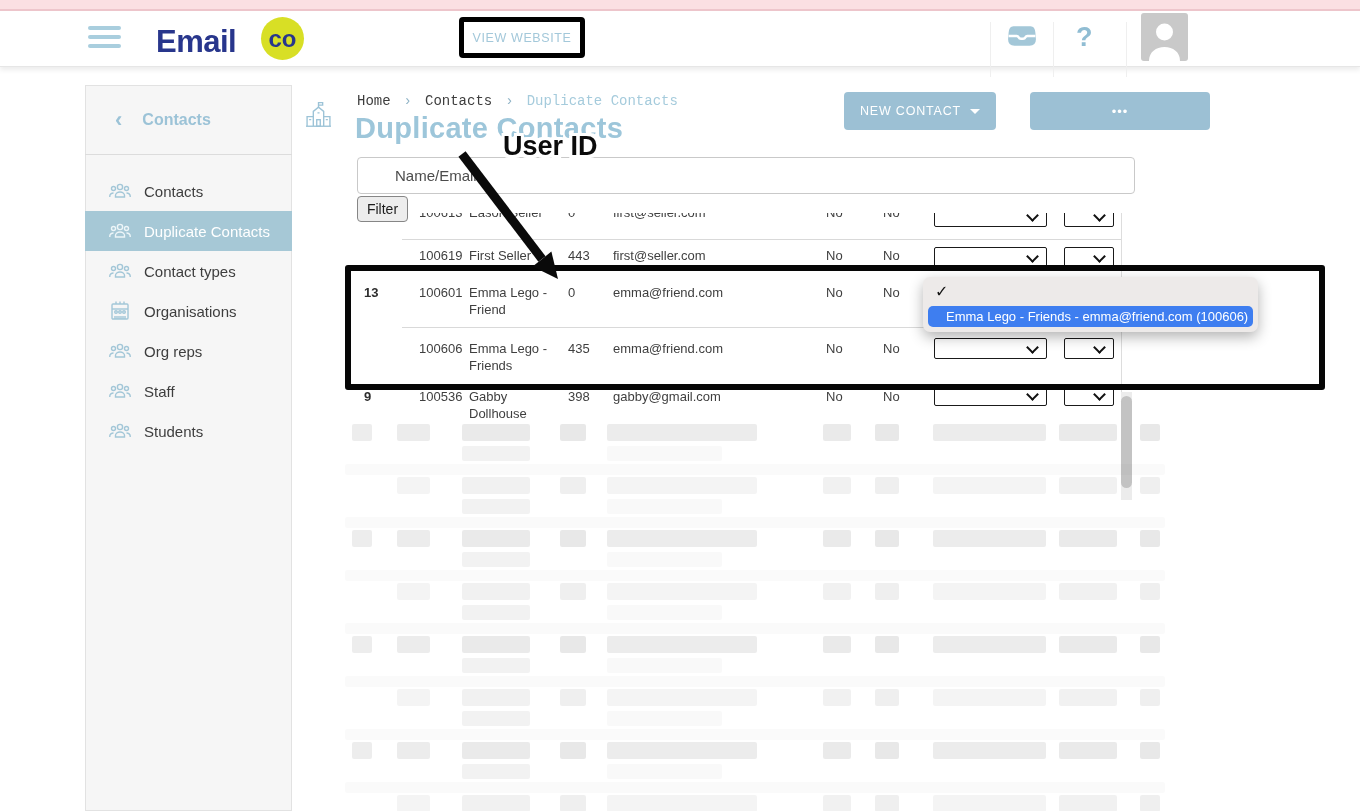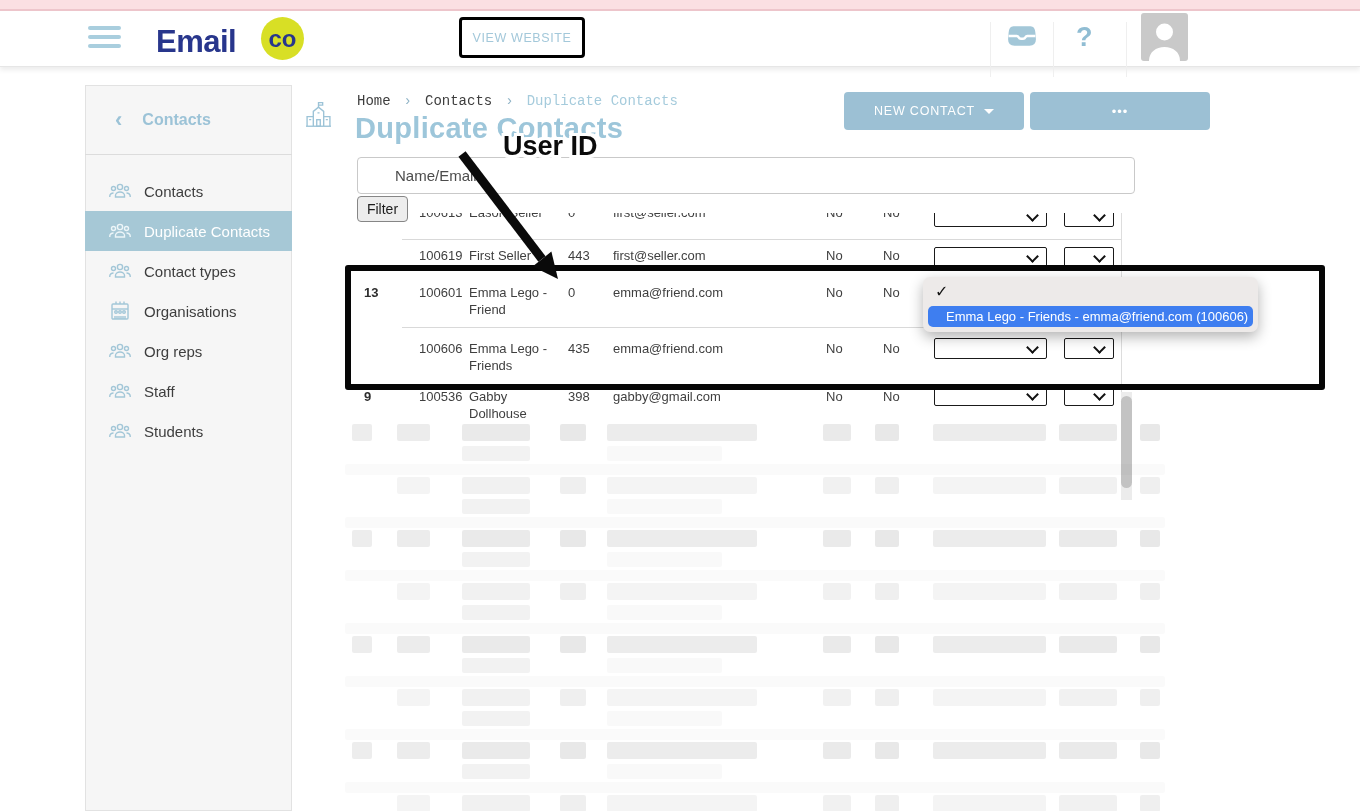--- a/index.html
+++ b/index.html
@@ -9,21 +9,21 @@
   #top-strip{position:absolute;left:0;top:0;width:1360px;height:9px;background:#fbe0e3;border-bottom:2px solid #eec6cc;}
   #app-header{position:absolute;left:0;top:11px;width:1360px;height:55px;background:#fff;
               border-bottom:1px solid #e6e6e6;box-shadow:0 3px 5px rgba(0,0,0,.08);}
   .hdr-divider{position:absolute;top:11px;width:1px;height:55px;background:#efefef;}
   #hamburger{position:absolute;left:88px;top:26px;width:33px;cursor:pointer;}
   #hamburger .bar{height:4px;background:#a9cede;border-radius:2px;margin-bottom:5px;}
   #brand{position:absolute;left:156px;top:20px;height:44px;}
   #brand-text{font-size:31px;font-weight:bold;color:#28368c;letter-spacing:-.5px;line-height:44px;}
   #brand-circle{position:absolute;left:105px;top:-3px;width:43px;height:43px;border-radius:50%;
                 background:#d8df25;text-align:center;line-height:43px;font-size:24px;font-weight:bold;color:#28368c;}
-  #view-website{position:absolute;left:459px;top:17px;width:126px;height:41px;border:3px solid #000000;border-radius:4px;
+  #view-website{position:absolute;left:459px;top:17px;width:126px;height:41px;border:5px solid #000000;border-radius:4px;
                 background:#fff;color:#a3c8da;font-size:12.5px;letter-spacing:.6px;display:flex;align-items:center;justify-content:center;cursor:pointer;}
   #inbox-btn{position:absolute;left:1007px;top:23px;width:30px;height:26px;cursor:pointer;}
   #help-btn{position:absolute;left:1076px;top:22px;font-size:27px;font-weight:bold;color:#90bdd3;cursor:pointer;}
   #avatar{position:absolute;left:1141px;top:13px;width:47px;height:48px;border-radius:3px;overflow:hidden;cursor:pointer;}
   
   #sidebar{position:absolute;left:85px;top:85px;width:207px;height:726px;background:#f6f6f6;
            border:1px solid #e2e2e2;box-sizing:border-box;}
   #sidebar-head{position:absolute;left:85px;top:85px;width:207px;height:70px;border-bottom:1px solid #dcdcdc;
                 display:flex;align-items:center;padding-left:30px;box-sizing:border-box;cursor:pointer;}
   #sidebar-head .back-chev{color:#9cc3d7;font-size:22px;font-weight:bold;margin-right:20px;line-height:20px;}
@@ -38,21 +38,21 @@
   #campus-icon{position:absolute;left:305px;top:101px;width:27px;height:27px;color:#9cc3d7;}
   
   #breadcrumb{position:absolute;left:357px;top:93px;display:flex;gap:13px;font-size:14px;align-items:center;font-family:Liberation Mono, monospace;}
   #breadcrumb .bc-dark{color:#3d3d3d;cursor:pointer;}
   #breadcrumb .bc-sep{color:#8fb3c6;font-size:14px;}
   #breadcrumb .bc-current{color:#a5cbdc;}
   #page-title{position:absolute;left:355px;top:112px;font-size:29px;font-weight:bold;color:#9dc6da;letter-spacing:.3px;}
   .blue-btn{position:absolute;top:92px;height:38px;background:#9cc0d4;border:none;border-radius:4px;color:#fff;
             font-size:12.5px;letter-spacing:.8px;display:flex;align-items:center;justify-content:center;cursor:pointer;
             font-family:"Liberation Sans","DejaVu Sans",sans-serif;}
-  #btn-new{left:844px;width:180px;}
+  #btn-new{left:844px;width:152px;}
   #btn-more{left:1030px;width:180px;font-size:13px;letter-spacing:1px;}
   .caret{width:0;height:0;border-left:5px solid transparent;border-right:5px solid transparent;border-top:5px solid #fff;margin-left:9px;}
   #search-input{position:absolute;left:357px;top:157px;width:778px;height:37px;box-sizing:border-box;
                 border:1px solid #c9c9c9;border-radius:4px;padding:0 37px;font-size:15px;color:#3e3e3e;
                 font-family:"Liberation Sans","DejaVu Sans",sans-serif;}
   #search-input::placeholder{color:#4c4c4c;opacity:1;}
   #filter-btn{position:absolute;left:357px;top:196px;width:51px;height:26px;background:#ededed;border:1px solid #868686;
               border-radius:4px;font-size:14px;color:#1c1c1c;z-index:6;cursor:pointer;
               font-family:"Liberation Sans","DejaVu Sans",sans-serif;}
   

